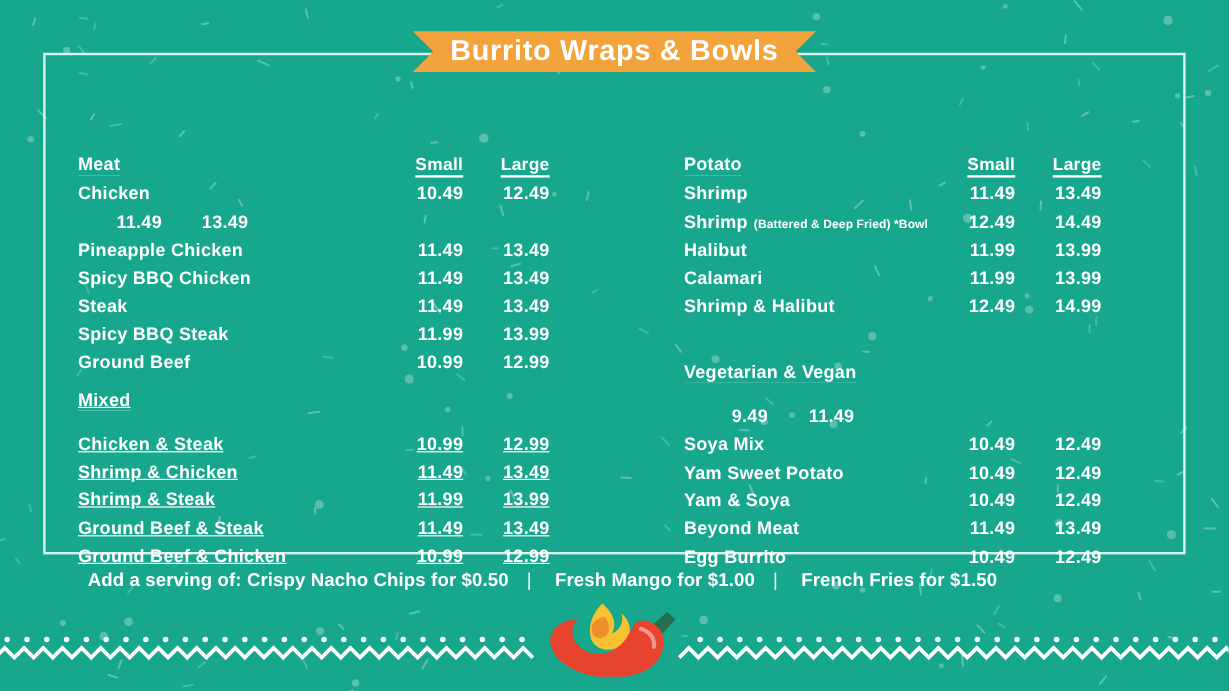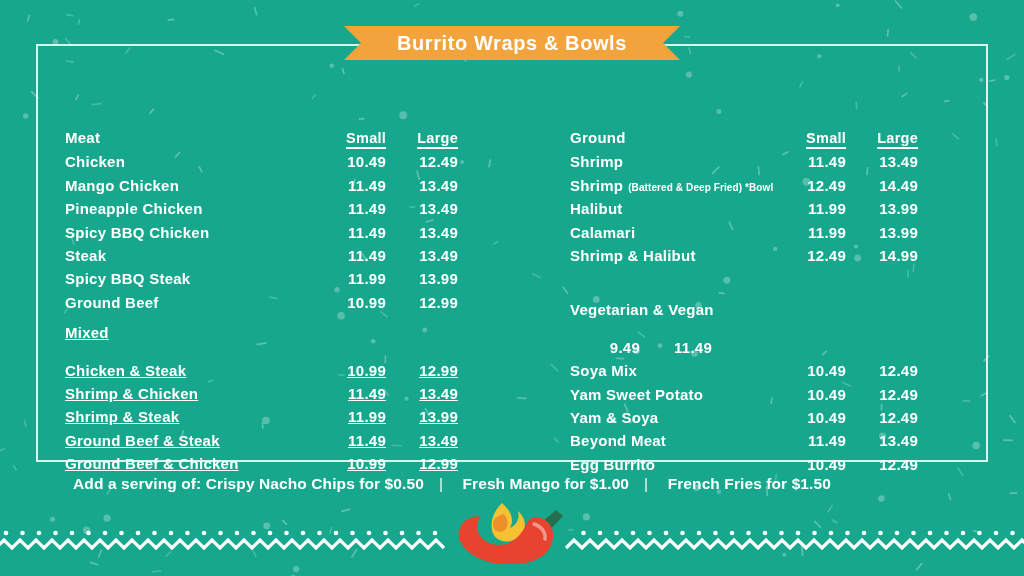--- a/index.html
+++ b/index.html
@@ -12,21 +12,21 @@
   .confetti{position:absolute;left:0;top:0;width:1024px;height:576px;pointer-events:none;}
   .frame{
     position:absolute;left:36px;top:44px;width:948px;height:414px;
     border:2px solid rgba(255,255,255,.85);
   }
   .banner{position:absolute;left:344px;top:23px;width:336px;height:40px;}
   .banner svg{position:absolute;left:0;top:0;}
   .banner-text{
     position:absolute;left:0;top:0;width:100%;height:100%;
     display:flex;align-items:center;justify-content:center;
-    font-size:20px;font-weight:700;letter-spacing:.6px;color:#fff;
+    font-size:24px;font-weight:700;letter-spacing:.6px;color:#fff;
   }
   .content{position:absolute;left:65px;top:90px;width:853px;display:flex;}
   .col-left{width:393px;}
   .col-right{width:348px;margin-left:112px;}
   .col-left .menu-section + .menu-section{margin-top:21px;text-decoration:underline;}
   .col-right .menu-section + .menu-section{margin-top:45px;}
   .row{display:flex;align-items:baseline;height:23.4px;font-size:15px;font-weight:700;letter-spacing:.25px;}
   .row .name{flex:1;white-space:nowrap;overflow:hidden;}
   .row .p-small{width:70px;text-align:right;margin-top:31px;}
   .row .p-large{width:72px;text-align:right;margin-top:40px;}
@@ -225,21 +225,20 @@
             <span class="name"><span class="section-title">Meat</span></span>
             <span class="p-small col-head">Small</span>
             <span class="p-large col-head">Large</span>
           </div>
           <div class="row">
             <span class="name">Chicken</span>
             <span class="p-small">10.49</span>
             <span class="p-large">12.49</span>
           </div>
           <div class="row">
-            <span class="name">Mango Chicken</span>
             <span class="p-small">11.49</span>
             <span class="p-large">13.49</span>
           </div>
           <div class="row">
             <span class="name">Pineapple Chicken</span>
             <span class="p-small">11.49</span>
             <span class="p-large">13.49</span>
           </div>
           <div class="row">
             <span class="name">Spicy BBQ Chicken</span>
@@ -291,21 +290,21 @@
           <div class="row">
             <span class="name">Ground Beef &amp; Chicken</span>
             <span class="p-small">10.99</span>
             <span class="p-large">12.99</span>
           </div>
         </div>
       </div>
     <div class="col col-right">
         <div class="menu-section">
           <div class="row section-head">
-            <span class="name"><span class="section-title">Ground</span></span>
+            <span class="name"><span class="section-title">Potato</span></span>
             <span class="p-small col-head">Small</span>
             <span class="p-large col-head">Large</span>
           </div>
           <div class="row">
             <span class="name">Shrimp</span>
             <span class="p-small">11.49</span>
             <span class="p-large">13.49</span>
           </div>
           <div class="row">
             <span class="name">Shrimp<span class="item-note">(Battered &amp; Deep Fried) *Bowl Only</span></span>

